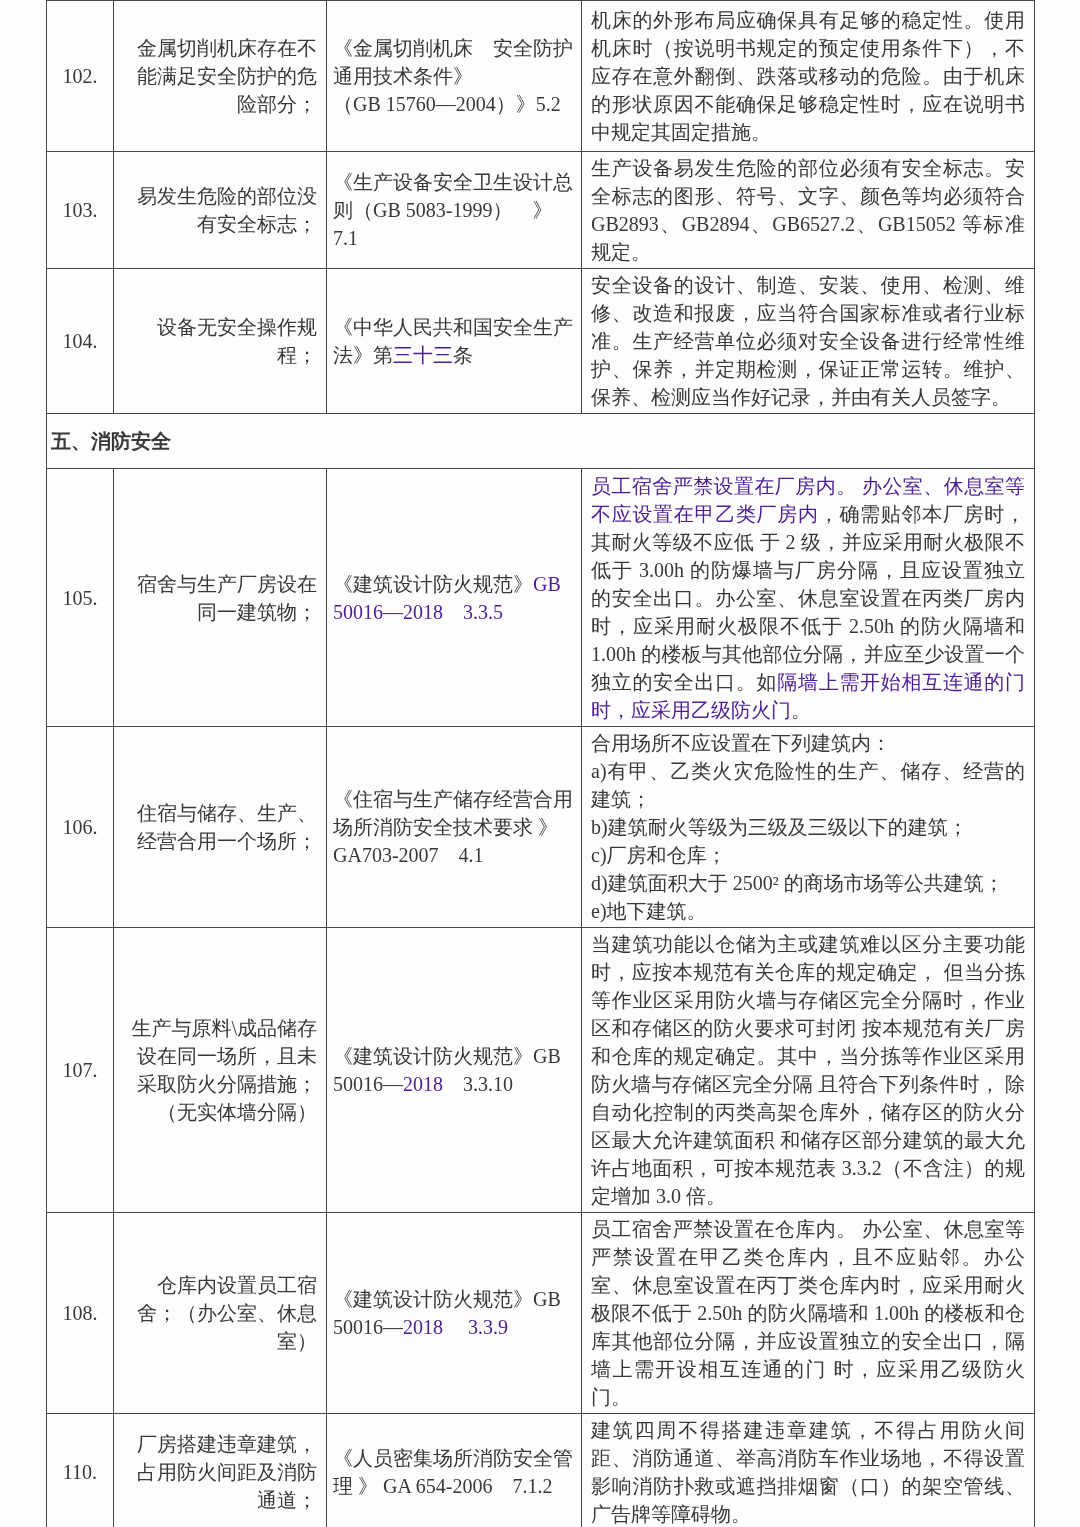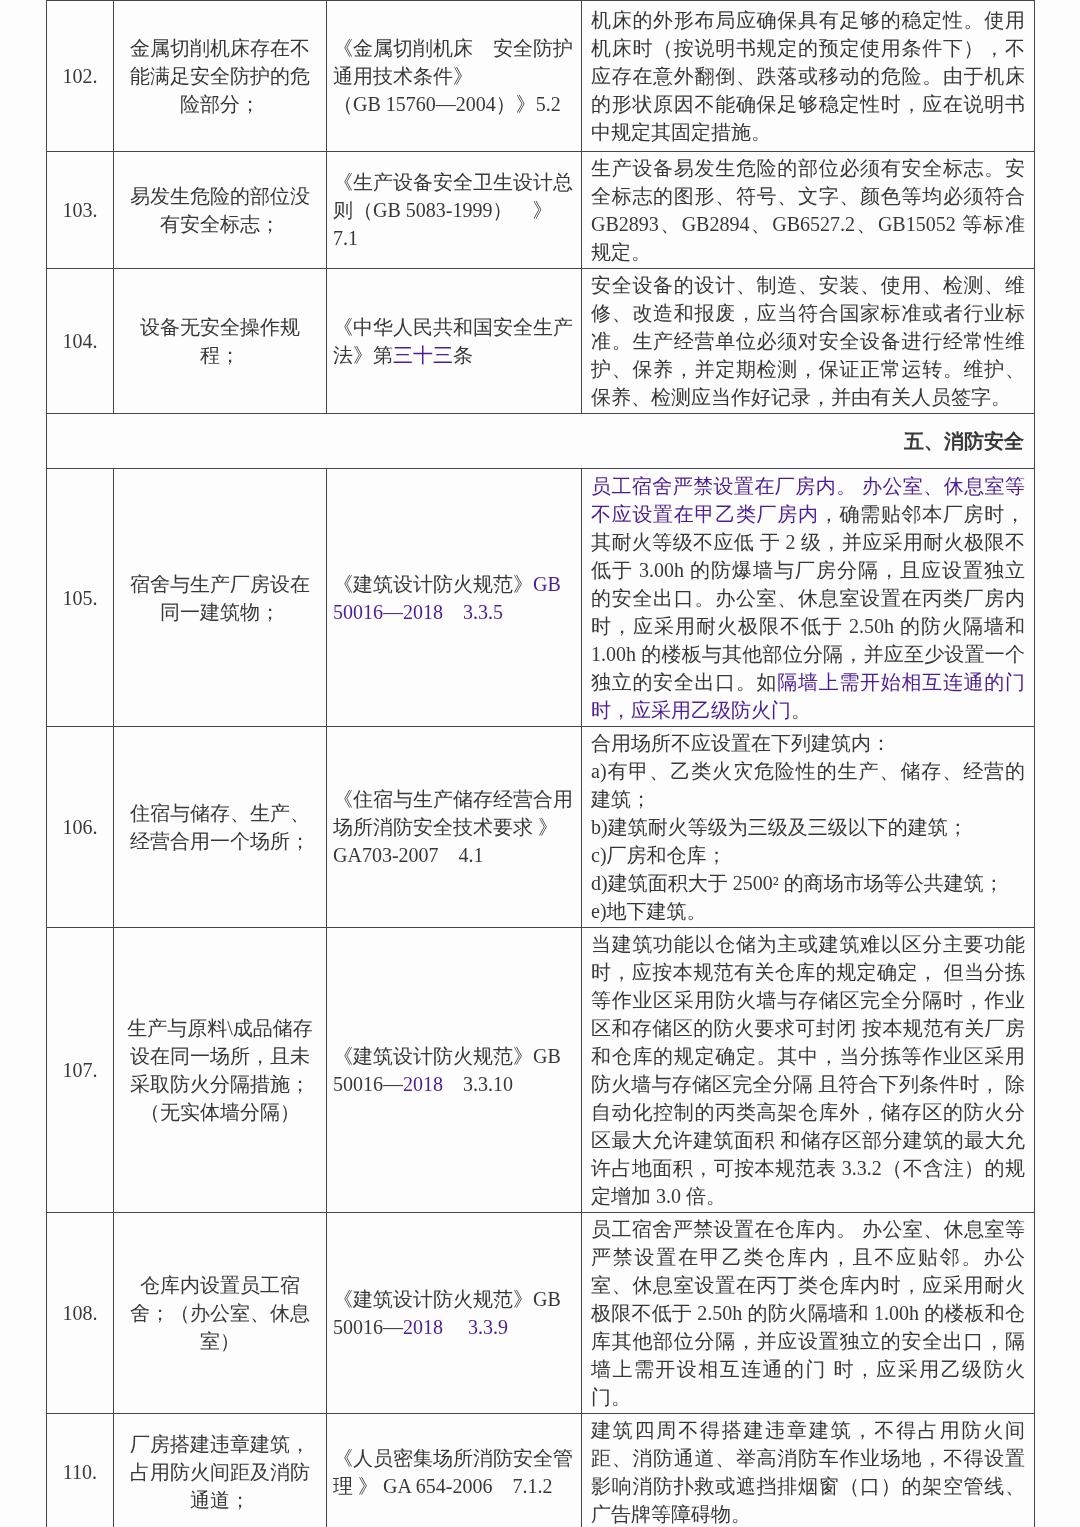--- a/index.html
+++ b/index.html
@@ -34,38 +34,38 @@
     word-break: break-all;
     overflow: hidden;
   }
   td.cell-num {
     text-align: center;
     padding: 2px 2px;
     border-radius: 7px;
   }
   td.cell-issue {
     padding: 2px 9px;
-    text-align: center;
+    text-align: right;
   }
   td.cell-standard {
     padding: 2px 6px;
     text-align: left;
     white-space: pre-wrap;
   }
   td.cell-detail {
     padding: 2px 9px;
     text-align: justify;
     text-justify: inter-ideograph;
     white-space: pre-wrap;
   }
   td.section {
-    text-align: right;
+    text-align: left;
     font-weight: bold;
     font-size: 20px;
-    padding: 2px 10px;
+    padding: 2px 4px;
   }
   .red { color: #4c1d95; }
 
   
   tr:nth-child(1)  td { height: 146px; }
   tr:nth-child(2)  td { height: 82px;  }
   tr:nth-child(3)  td { height: 140px; }
   tr:nth-child(4)  td { height: 50px;  }
   tr:nth-child(5)  td { height: 253px; }
   tr:nth-child(6)  td { height: 172px; }

